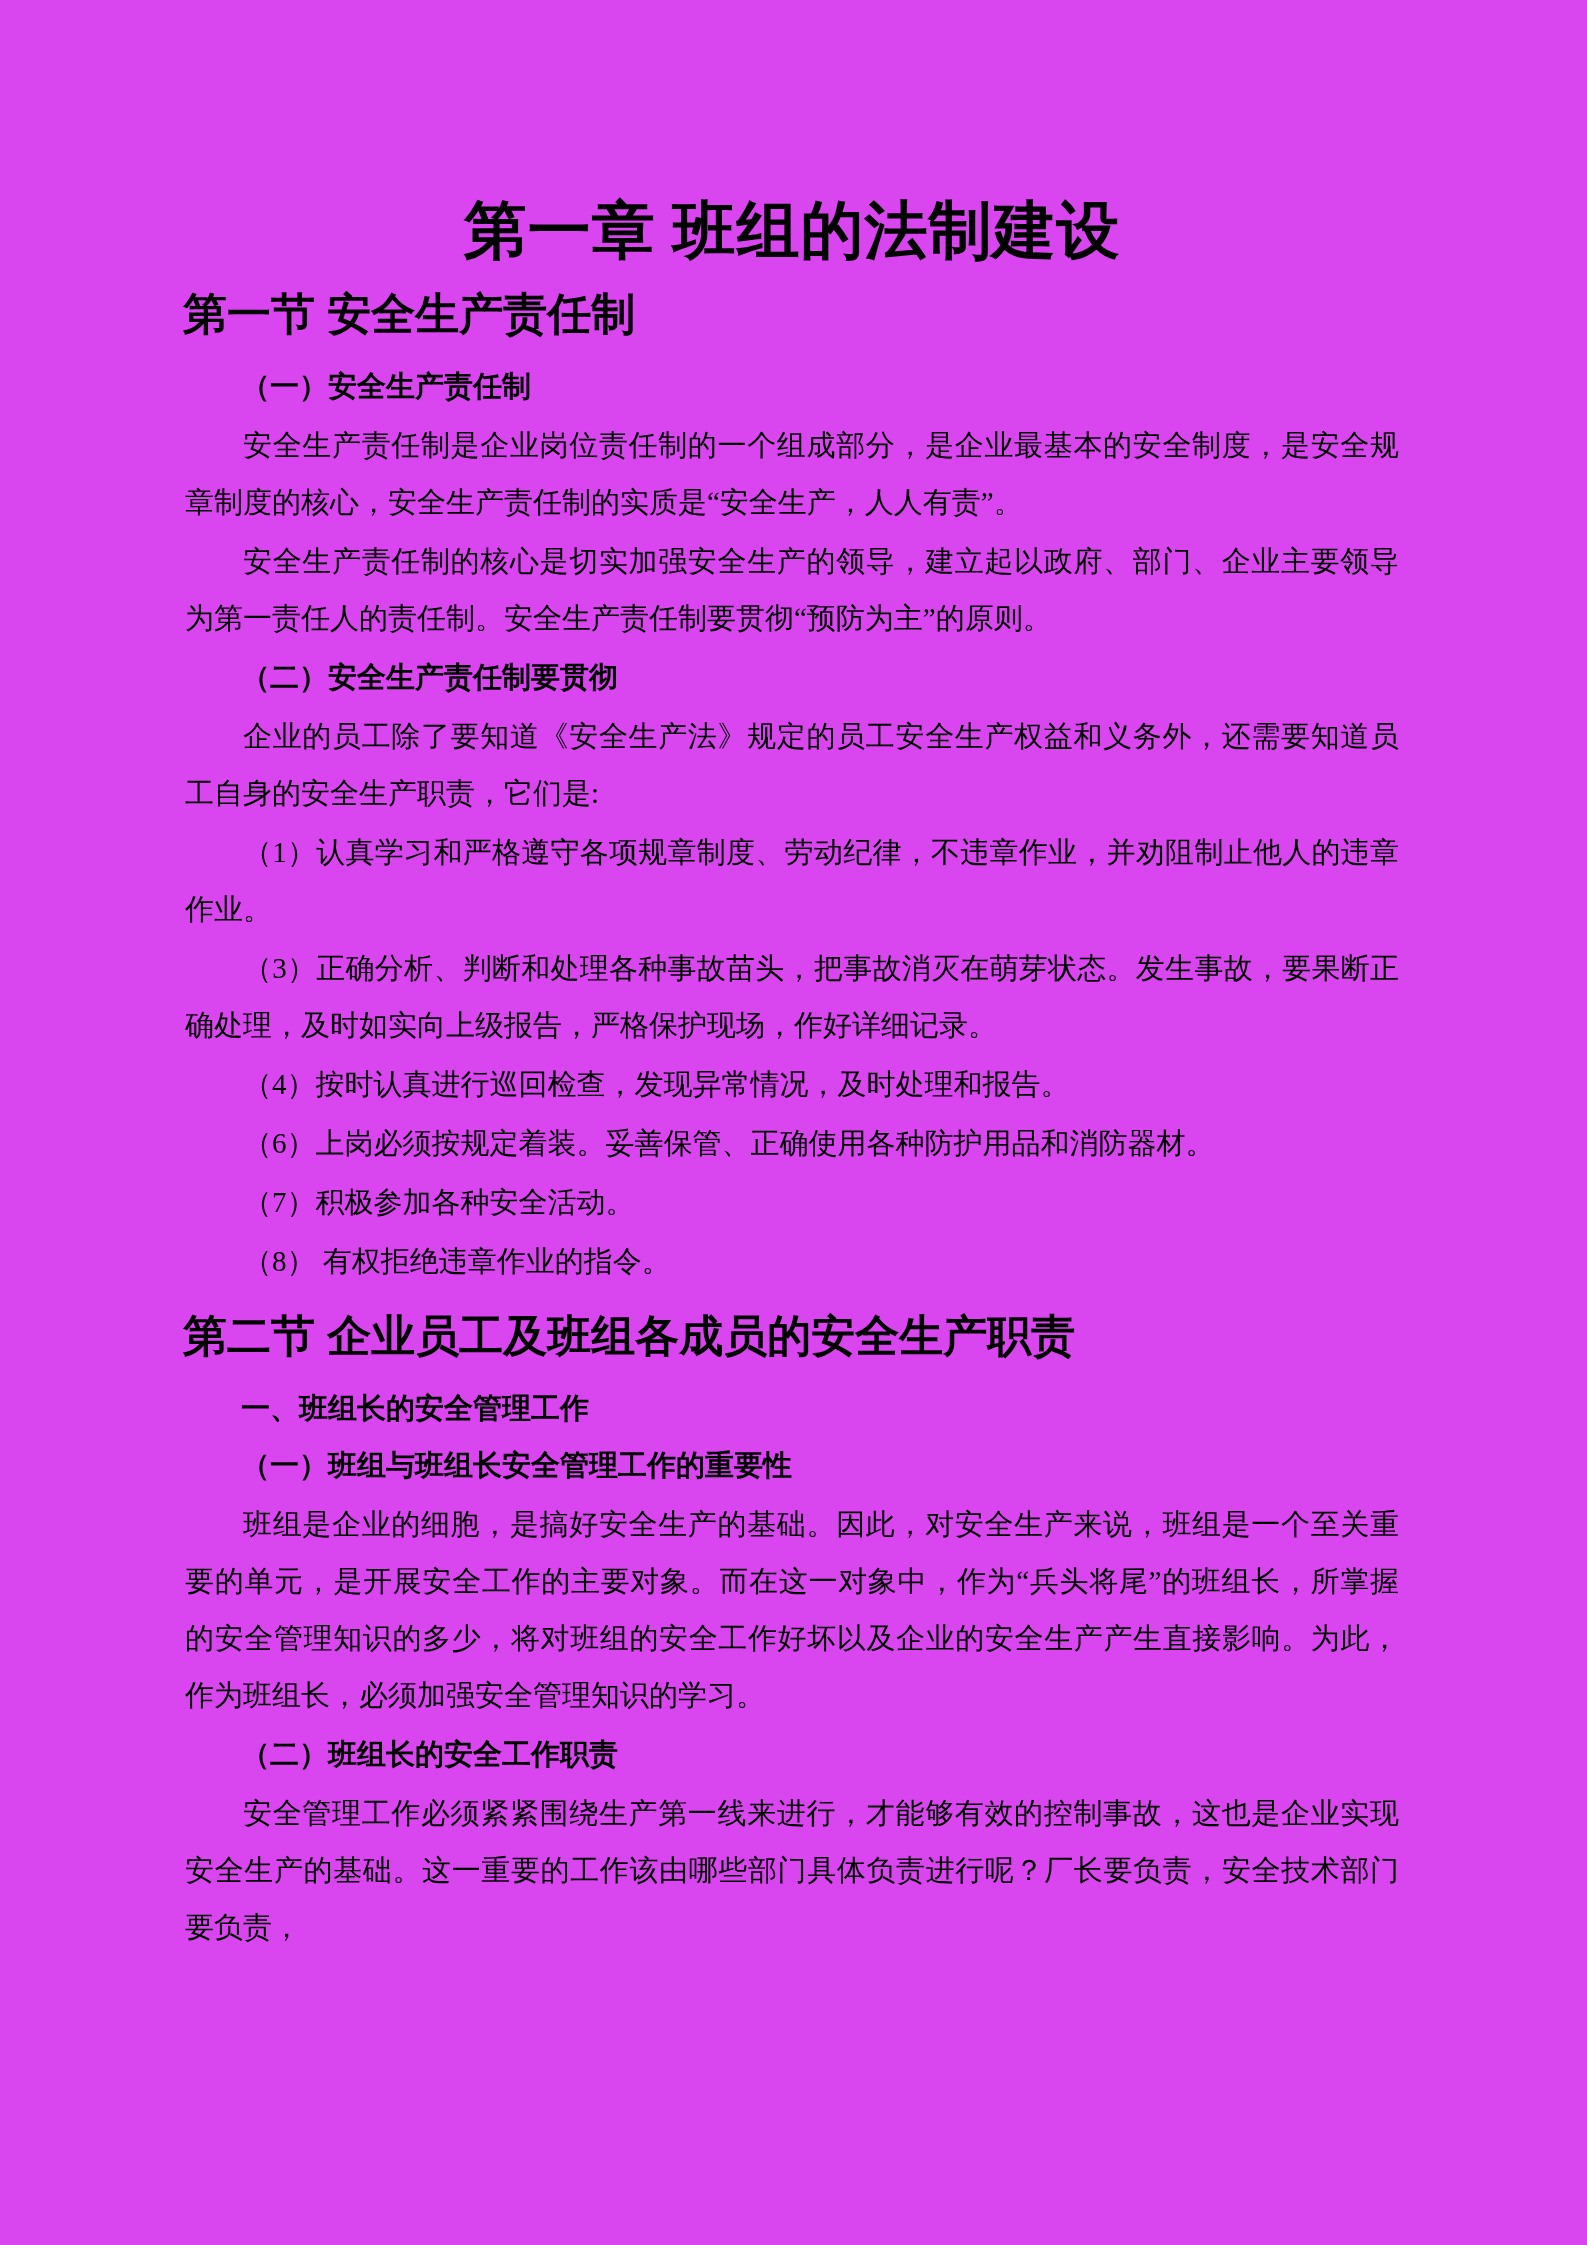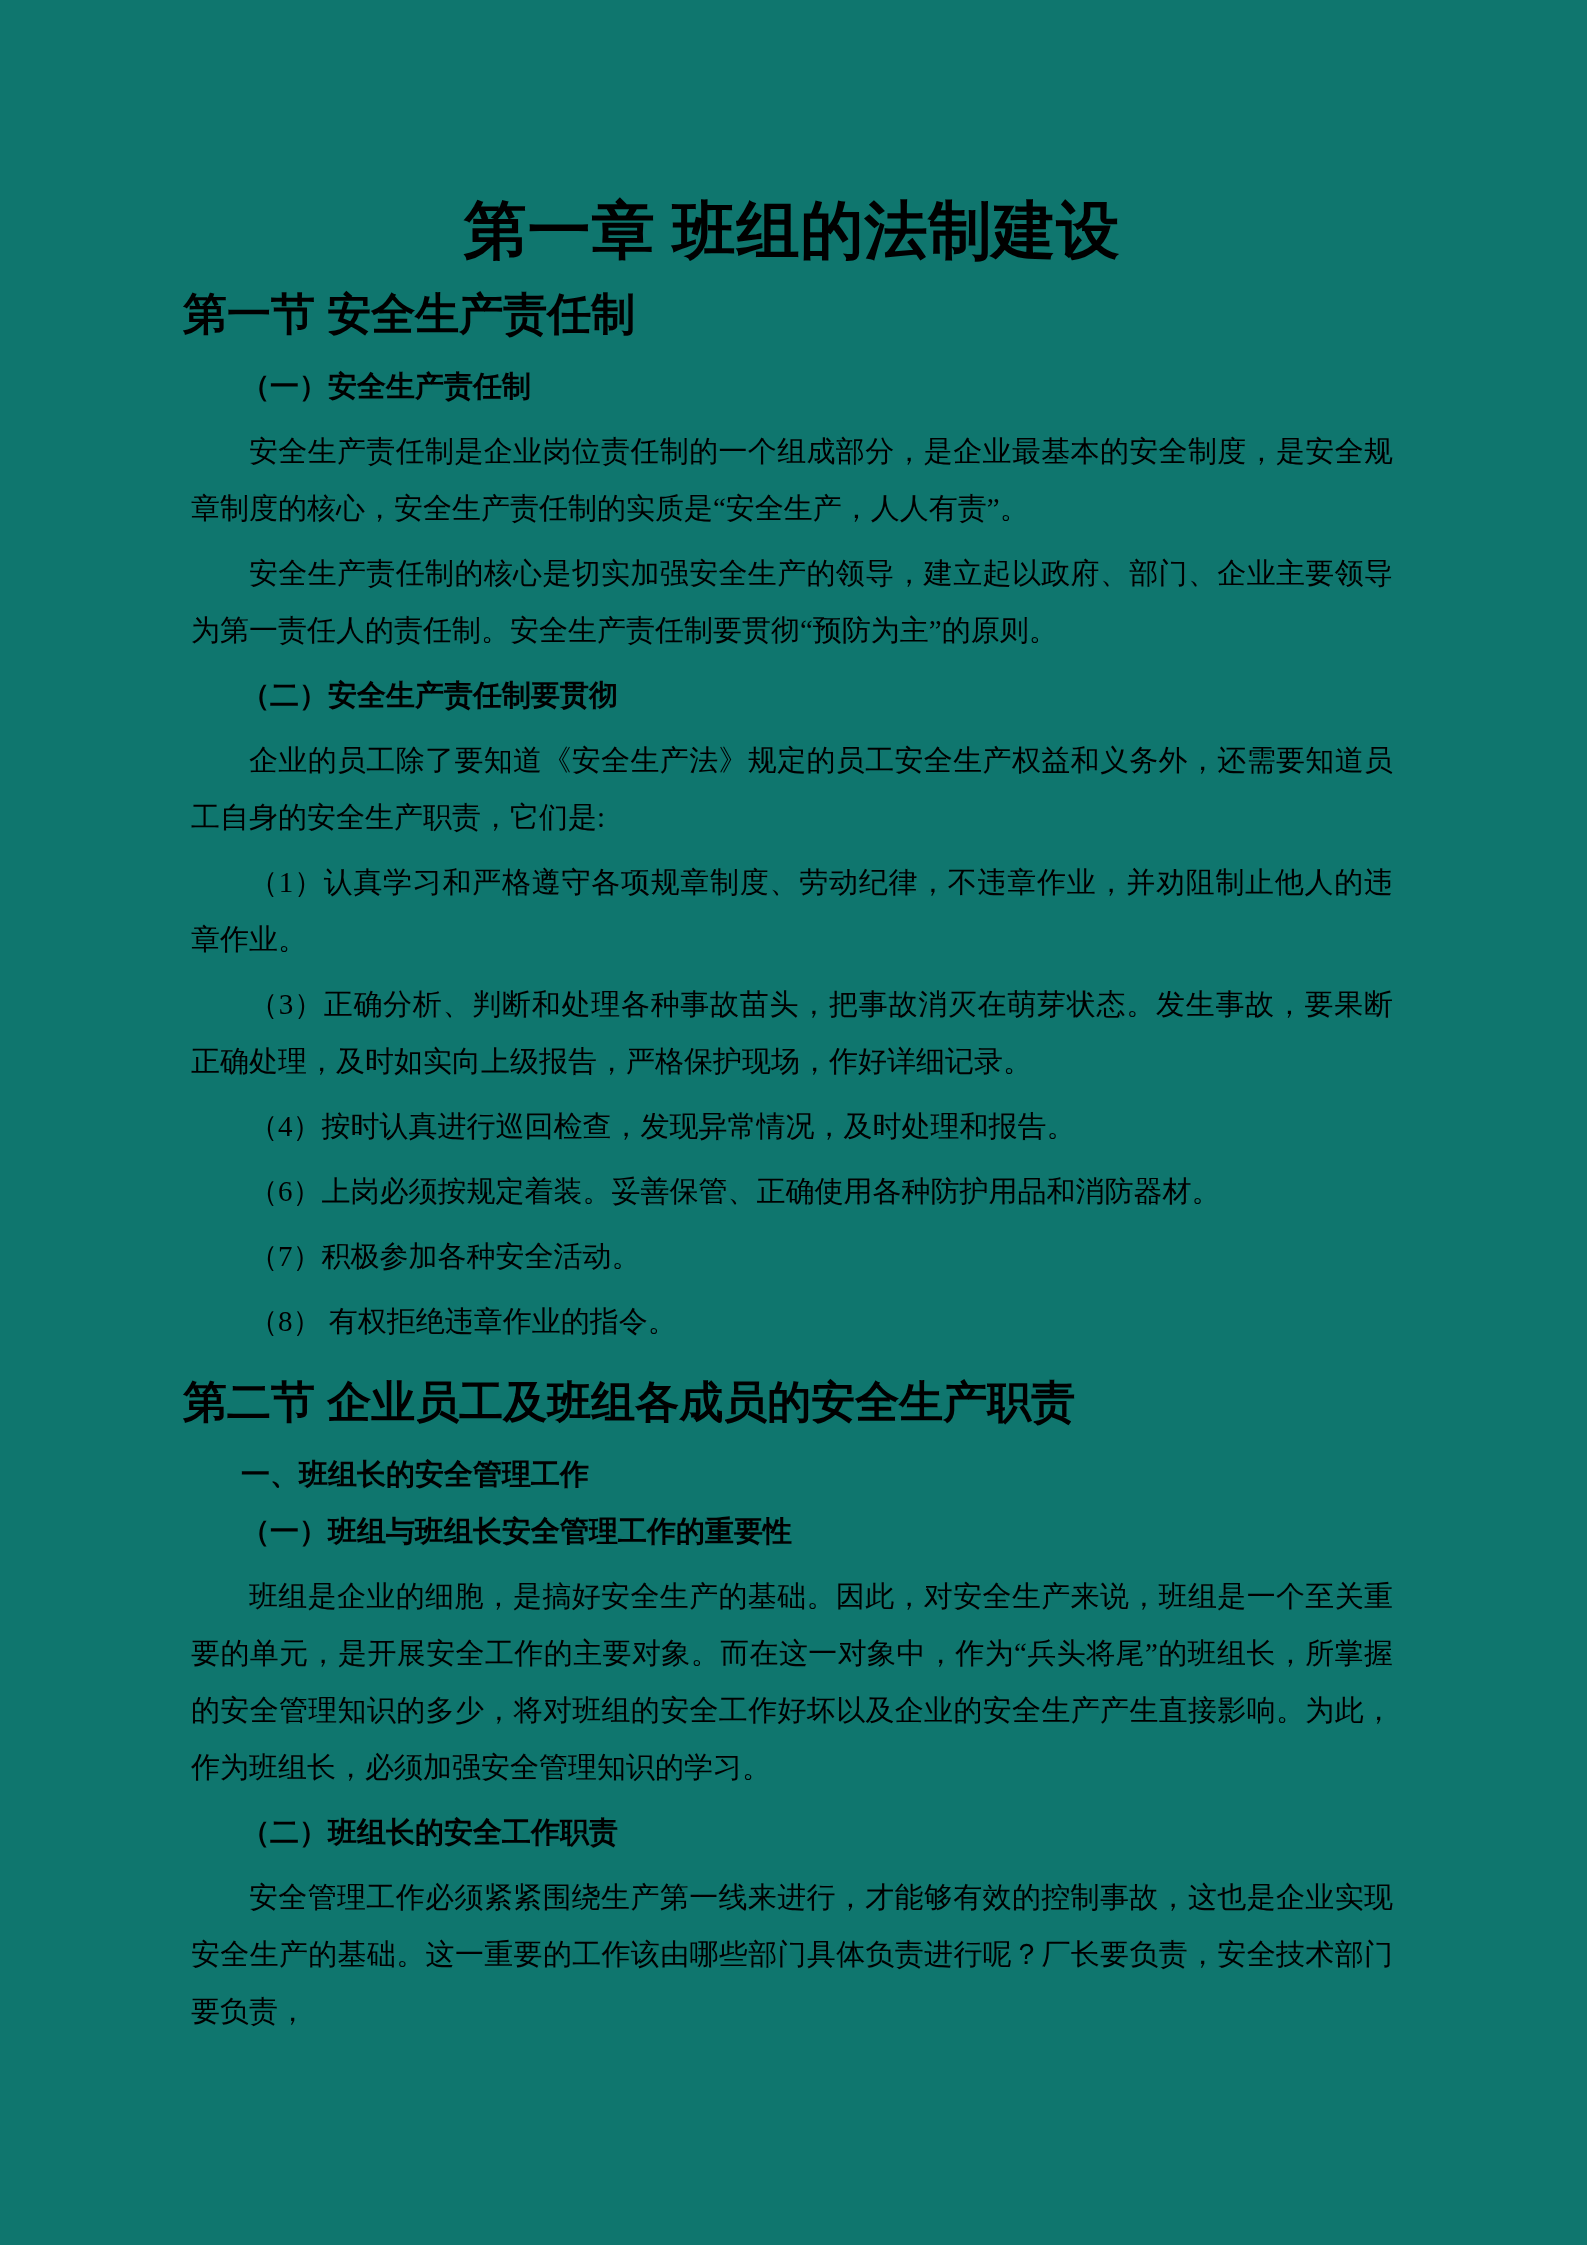--- a/index.html
+++ b/index.html
@@ -12,21 +12,21 @@
     height: 2245px;
     color: #000000;
     font-family: "Liberation Serif", "DejaVu Serif", serif;
     overflow: hidden;
   }
   .page {
     box-sizing: border-box;
     width: 1587px;
     height: 2245px;
     padding: 192px 186px 0 183px;
-    background: #0f766e;
+    background: #d946ef;
   }
   .chapter-title {
     margin: 0;
     font-family: "Liberation Serif", "DejaVu Serif", serif;
     font-weight: bold;
     font-size: 63px;
     line-height: 78px;
     text-align: center;
     letter-spacing: 1px;
   }
@@ -41,21 +41,21 @@
   }
   .sub-heading {
     margin: 0;
     font-weight: bold;
     font-size: 29px;
     line-height: 57px;
     text-indent: 2em;
     text-align: left;
   }
   .para {
-    margin: 8px;
+    margin: 2px;
     font-size: 29px;
     line-height: 57px;
     text-indent: 2em;
     text-align: justify;
   }
 </style>
 </head>
 <body>
 
 <div class="page">

